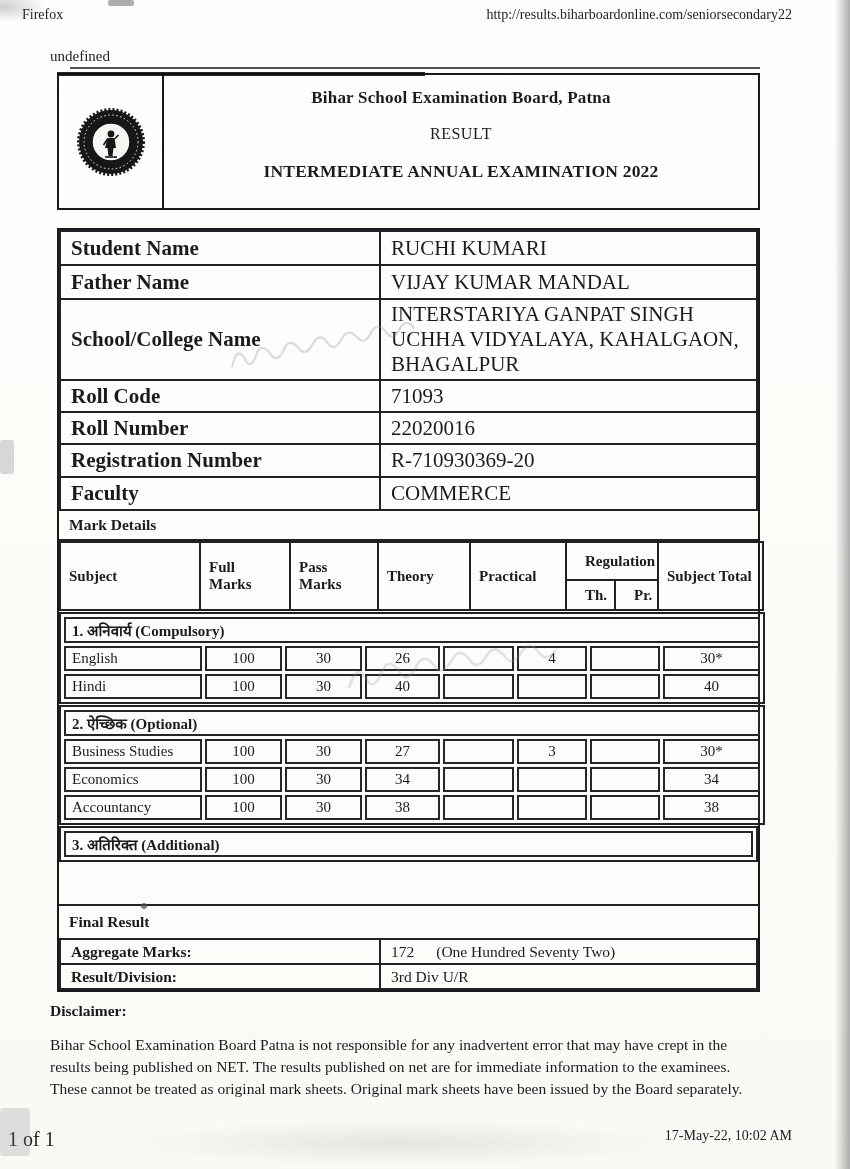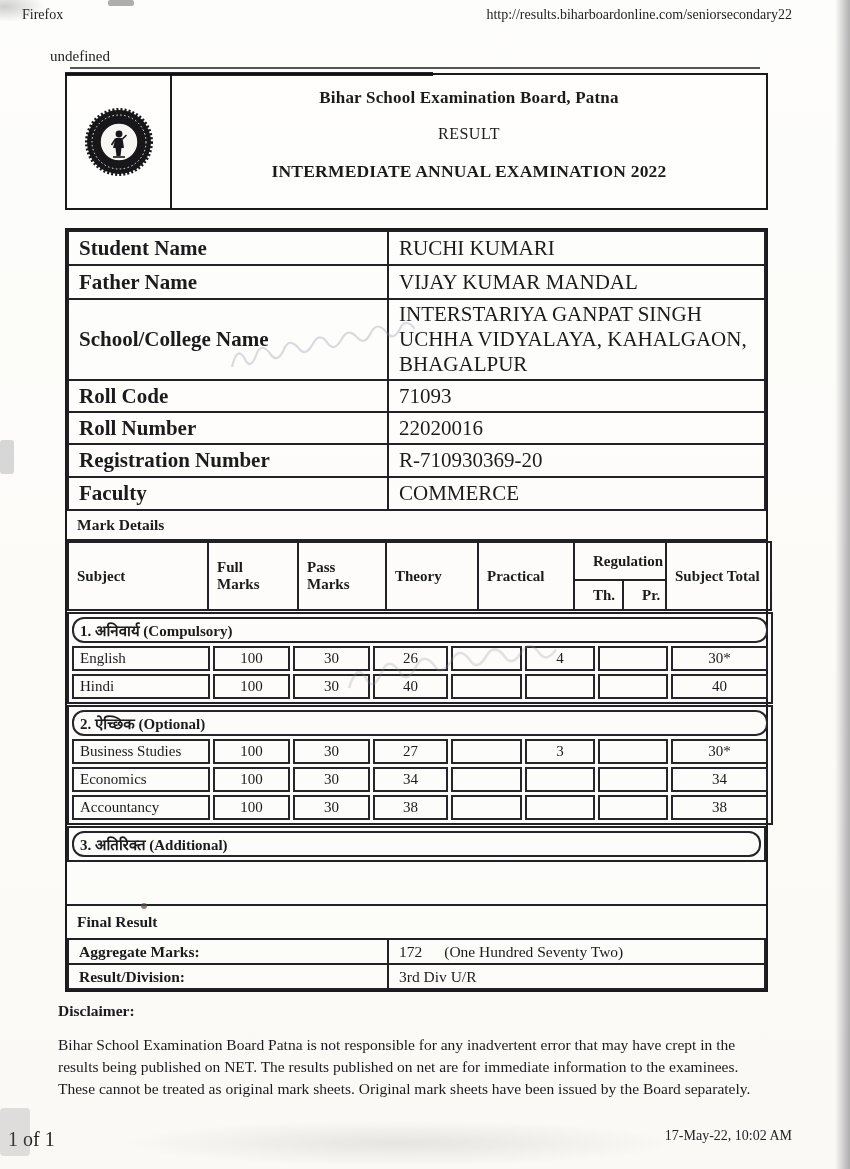--- a/index.html
+++ b/index.html
@@ -28,21 +28,21 @@
   .pencil-dot{position:absolute;left:141px;top:903px;width:6px;height:6px;border-radius:50%;background:#5a4a42;opacity:.7;}
   .scribble{position:absolute;opacity:.32;}
   
   .chrome-top{position:absolute;top:7px;left:22px;right:58px;display:flex;justify-content:space-between;
     font-size:14px;color:#232326;}
   .page-label{position:absolute;left:50px;top:48px;font-size:15px;color:#232326;}
   .chrome-bottom-left{position:absolute;left:8px;top:1128px;font-size:20px;color:#232326;}
   .chrome-bottom-right{position:absolute;right:58px;top:1128px;font-size:14px;color:#232326;}
   .undefined-rule{position:absolute;left:70px;top:67px;width:690px;height:2px;background:#2a2a2c;opacity:.8;}
   
-  .doc{position:absolute;left:58px;top:73px;width:710px;}
+  .doc{position:absolute;left:50px;top:73px;width:710px;}
   .boxed{margin-left:7px;width:703px;}
   .header-box{border:2px solid #1a1a1c;height:137px;display:flex;position:relative;background:rgba(255,255,255,.4);}
   .header-dark-line{position:absolute;left:-2px;top:-3px;width:368px;height:4px;background:#101012;opacity:.9;}
   .logo-cell{width:105px;border-right:2px solid #1a1a1c;display:flex;align-items:center;justify-content:center;}
   .title-cell{flex:1;text-align:center;padding-top:13px;}
   .t-board{font-size:17px;font-weight:bold;letter-spacing:.2px;}
   .t-result{font-size:16px;font-weight:normal;margin-top:17px;letter-spacing:.5px;}
   .t-exam{font-size:17.5px;font-weight:bold;margin-top:18px;letter-spacing:.2px;}
   .gap18{height:18px;}
   .outer-box{border:2px solid #1a1a1c;background:rgba(255,255,255,.35);}
@@ -52,21 +52,21 @@
   .info-table tr.h34 td{height:34px;} .info-table tr.h54 td{height:54px;}
   .info-table tr.h32 td{height:32px;} .info-table tr.h33 td{height:33px;}
   .mark-details{border-bottom:2px solid #222226;height:30px;font-weight:bold;font-size:15.5px;
     padding:5px 10px;}
   .mhead{border-bottom:2px solid #222226;}
   .mhead th{border:2px solid #222226;font-size:15px;font-weight:bold;text-align:left;padding:2px 8px;vertical-align:middle;}
   .mhead th.c{text-align:center;padding:2px 18px;}
   .mhead tr.r1 th{height:38px;} .mhead tr.r2 th{height:30px;}
   .sect{border:2px solid #222226;border-collapse:separate;border-spacing:3px 3px;margin-top:1px;background:transparent;}
   .sect td{border:2px solid #26262a;font-size:15px;height:25px;padding:1px 6px;vertical-align:middle;}
-  .sect td.band{font-weight:bold;font-size:15px;height:26px;border-radius:12px;}
+  .sect td.band{font-weight:bold;font-size:15px;height:26px;}
   .sect td.num{text-align:center;}
   .blank-strip{height:42px;}
   .final-band{border-top:2px solid #222226;height:34px;font-weight:bold;font-size:15.5px;padding:7px 10px;}
   .final-table td{border:2px solid #222226;font-size:15.5px;height:25px;padding:2px 10px;vertical-align:middle;}
   .final-table td.lbl{font-weight:bold;width:320px;}
   .val-words{margin-left:22px;}
   .disclaimer-title{margin-top:10px;font-size:15.5px;font-weight:bold;}
   .disclaimer-body{margin-top:14px;font-size:15.5px;line-height:1.42;width:706px;}
   .legend{margin-top:15px;font-size:15.5px;font-weight:bold;letter-spacing:.1px;}
 </style>

